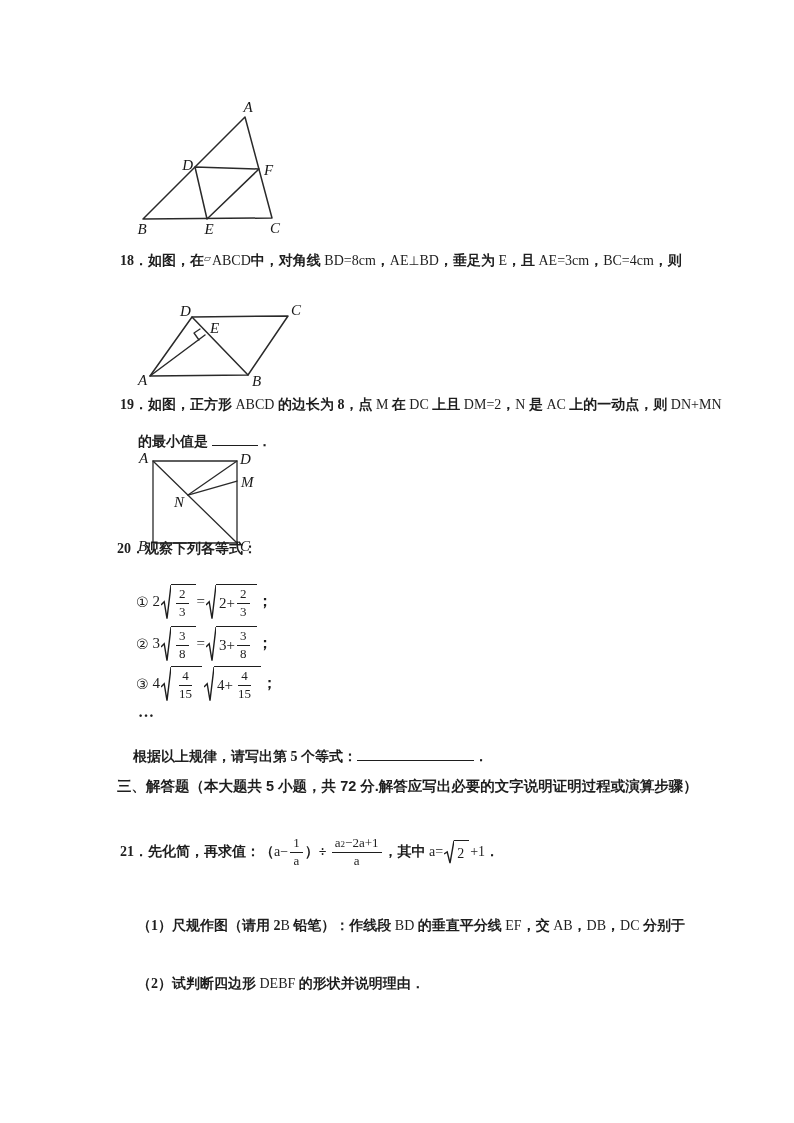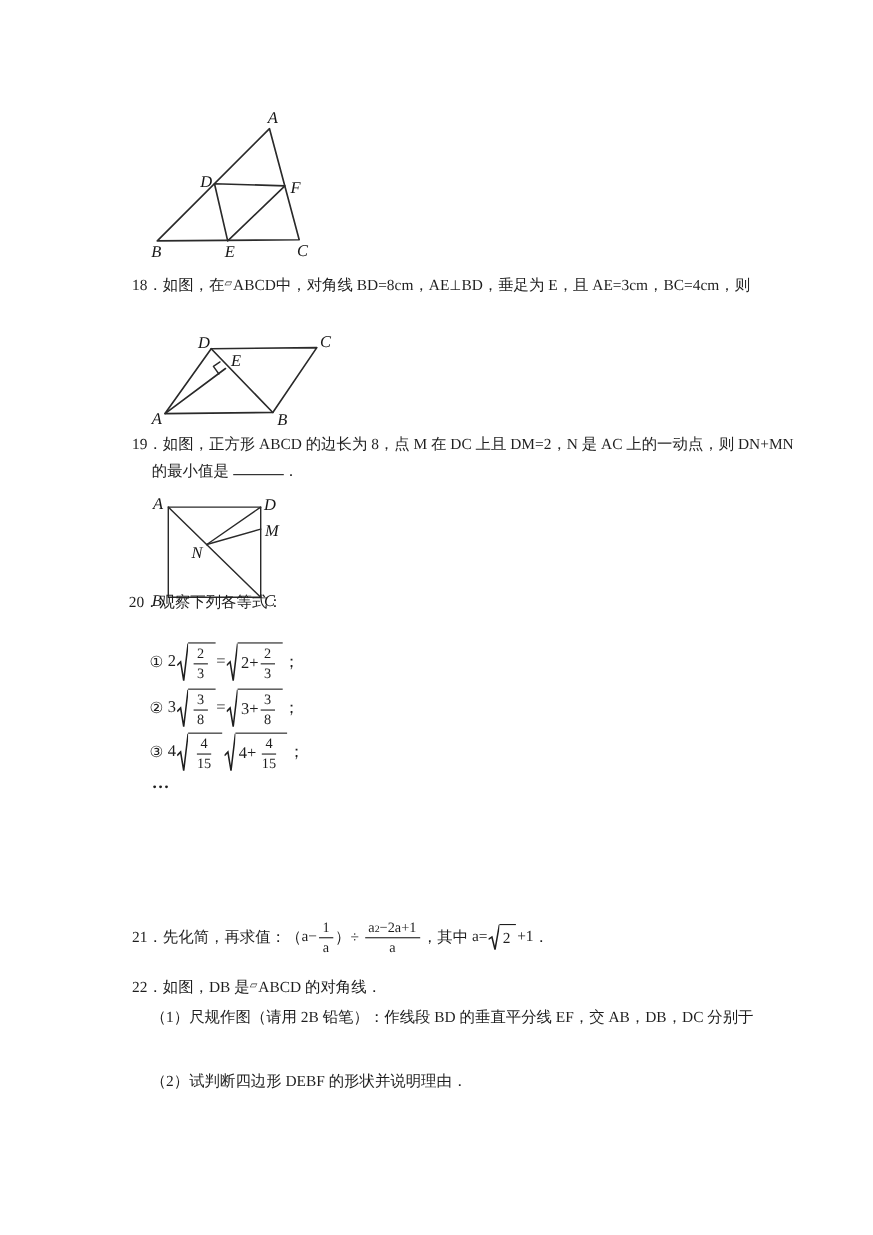--- a/index.html
+++ b/index.html
@@ -9,21 +9,21 @@
     font-family:"Liberation Serif", serif; color:#1e1e1e;
   }
   .tline {
     position:absolute; white-space:pre; font-size:14px; line-height:18px;
   }
   .eqline {
     position:absolute; display:flex; align-items:center; white-space:pre;
     font-size:15px;
   }
   .tline span, .eqline span { white-space:pre; }
-  .st-cn { font-family:"Liberation Serif", serif; }
+  .st-cn { font-family:"Liberation Serif", serif;font-weight:bold; }
   .st-it { font-family:"Liberation Serif", serif; }
   .st-rm { font-family:"Liberation Serif", serif; }
   .st-sym { font-family:"DejaVu Sans", sans-serif; font-size:0.9em; }
   .st-circ { font-family:"DejaVu Sans", sans-serif; margin-right:4px; font-size:14px; }
   .psym { font-size:9px; vertical-align:4px; font-family:"DejaVu Sans", sans-serif; margin-right:1px; }
   .sup { font-size:9px; vertical-align:super; }
   .blank { display:inline-block; height:0.95em; border-bottom:1px solid #1e1e1e; }
   .frac {
     display:inline-flex; flex-direction:column; align-items:center;
     font-size:13px; line-height:1.15; margin:0 2px; vertical-align:middle; text-align:center;
@@ -63,21 +63,21 @@
     <path class="fig-line" d="M25 76 L80 35"></path>
     <path class="fig-line-thin" d="M74 40 L69 33 L75 29"></path>
     <text class="fig-label" x="55" y="16" text-anchor="start">D</text>
     <text class="fig-label" x="166" y="15" text-anchor="start">C</text>
     <text class="fig-label" x="85" y="33" text-anchor="start">E</text>
     <text class="fig-label" x="13" y="85" text-anchor="start">A</text>
     <text class="fig-label" x="127" y="86" text-anchor="start">B</text>
   </svg>
 
   <div class="tline" style="left:120px; top:396px;"><span class="st-cn">19．如图，正方形 </span><span class="st-it">ABCD</span><span class="st-cn"> 的边长为 8，点 </span><span class="st-it">M</span><span class="st-cn"> 在 </span><span class="st-it">DC</span><span class="st-cn"> 上且 </span><span class="st-it">DM</span><span class="st-rm">=2</span><span class="st-cn">，</span><span class="st-it">N</span><span class="st-cn"> 是 </span><span class="st-it">AC</span><span class="st-cn"> 上的一动点，则 </span><span class="st-it">DN</span><span class="st-rm">+</span><span class="st-it">MN</span></div>
-  <div class="tline" style="left:138px; top:418px;"><span class="st-cn">的最小值是 </span><span class="blank" style="width: 46px;"></span><span class="st-cn">．</span></div>
+  <div class="tline" style="left:138px; top:432px;"><span class="st-cn">的最小值是 </span><span class="blank" style="width: 46px;"></span><span class="st-cn">．</span></div>
 
   <svg style="position:absolute; left:130px; top:448px;" width="135" height="110" viewBox="0 0 135 110">
     <path class="fig-line-thin" d="M23 13 H107 V95 H23 Z"></path>
     <path class="fig-line-thin" d="M23 13 L107 95"></path>
     <path class="fig-line-thin" d="M58 47 L107 13"></path>
     <path class="fig-line-thin" d="M58 47 L107 33"></path>
     <text class="fig-label" x="9" y="15" text-anchor="start">A</text>
     <text class="fig-label" x="110" y="16" text-anchor="start">D</text>
     <text class="fig-label" x="111" y="39" text-anchor="start">M</text>
     <text class="fig-label" x="54" y="59" text-anchor="end">N</text>
@@ -95,23 +95,24 @@
           <path d="M0 14 L3.2 11.8 L6 23.2 L10 0.7" fill="none" stroke="#1e1e1e" stroke-width="1.4" vector-effect="non-scaling-stroke"></path>
         </svg><span class="radicand"><span class="frac"><span class="num"><span class="st-rm">3</span></span><span class="den"><span class="st-rm">8</span></span></span></span></span><span class="st-rm">=</span><span class="sqrt"><svg viewBox="0 0 10 24" preserveAspectRatio="none" class="surd">
           <path d="M0 14 L3.2 11.8 L6 23.2 L10 0.7" fill="none" stroke="#1e1e1e" stroke-width="1.4" vector-effect="non-scaling-stroke"></path>
         </svg><span class="radicand"><span class="st-rm">3+</span><span class="frac"><span class="num"><span class="st-rm">3</span></span><span class="den"><span class="st-rm">8</span></span></span></span></span><span class="st-cn">；</span></div>
   <div class="eqline" style="left:136px; top:666px;"><span class="st-circ">③</span><span class="st-rm">4</span><span class="sqrt"><svg viewBox="0 0 10 24" preserveAspectRatio="none" class="surd">
           <path d="M0 14 L3.2 11.8 L6 23.2 L10 0.7" fill="none" stroke="#1e1e1e" stroke-width="1.4" vector-effect="non-scaling-stroke"></path>
         </svg><span class="radicand"><span class="frac"><span class="num"><span class="st-rm">4</span></span><span class="den"><span class="st-rm">15</span></span></span></span></span><span class="sqrt"><svg viewBox="0 0 10 24" preserveAspectRatio="none" class="surd">
           <path d="M0 14 L3.2 11.8 L6 23.2 L10 0.7" fill="none" stroke="#1e1e1e" stroke-width="1.4" vector-effect="non-scaling-stroke"></path>
         </svg><span class="radicand"><span class="st-rm">4+</span><span class="frac"><span class="num"><span class="st-rm">4</span></span><span class="den"><span class="st-rm">15</span></span></span></span></span><span class="st-cn">；</span></div>
   <div class="tline dots" style="left:138px; top:703px;">…</div>
+  <div class="tline" style="left:133px; top:747px;"><span class="st-cn">根据以上规律，请写出第 5 个等式：</span><span class="blank" style="width: 117px;"></span><span class="st-cn">．</span></div>
 
+  <div class="tline heading" style="left:117px; top:777px;">三、解答题（本大题共 5 小题，共 72 分.解答应写出必要的文字说明证明过程或演算步骤）</div>
 
   <div class="eqline" style="left:120px; top:836px; font-size:14px;"><span class="st-cn">21．先化简，再求值：（</span><span class="st-it">a</span><span class="st-rm">−</span><span class="frac"><span class="num"><span class="st-rm">1</span></span><span class="den"><span class="st-rm">a</span></span></span><span class="st-cn">）÷ </span><span class="frac"><span class="num"><span class="st-rm">a</span><span class="st-rm sup">2</span><span class="st-rm">−2a+1</span></span><span class="den"><span class="st-rm">a</span></span></span><span class="st-cn">，其中 </span><span class="st-it">a</span><span class="st-rm">=</span><span class="sqrt"><svg viewBox="0 0 10 24" preserveAspectRatio="none" class="surd">
           <path d="M0 14 L3.2 11.8 L6 23.2 L10 0.7" fill="none" stroke="#1e1e1e" stroke-width="1.4" vector-effect="non-scaling-stroke"></path>
         </svg><span class="radicand"><span class="st-rm">2</span></span></span><span class="st-rm">+1</span><span class="st-cn">．</span></div>
 
-  <div class="tline" style="left:120px; top:887px;"><span class="st-cn">22．如图，</span><span class="st-it">DB</span><span class="st-cn"> 是</span><span class="st-cn psym">▱</span><span class="st-it">ABCD</span><span class="st-cn"> 的对角线．</span></div>
   <div class="tline" style="left:137px; top:917px;"><span class="st-cn">（1）尺规作图（请用 2</span><span class="st-it">B</span><span class="st-cn"> 铅笔）：作线段 </span><span class="st-it">BD</span><span class="st-cn"> 的垂直平分线 </span><span class="st-it">EF</span><span class="st-cn">，交 </span><span class="st-it">AB</span><span class="st-cn">，</span><span class="st-it">DB</span><span class="st-cn">，</span><span class="st-it">DC</span><span class="st-cn"> 分别于</span></div>
   <div class="tline" style="left:137px; top:975px;"><span class="st-cn">（2）试判断四边形 </span><span class="st-it">DEBF</span><span class="st-cn"> 的形状并说明理由．</span></div>
 
 </div>
 
 </body></html>

